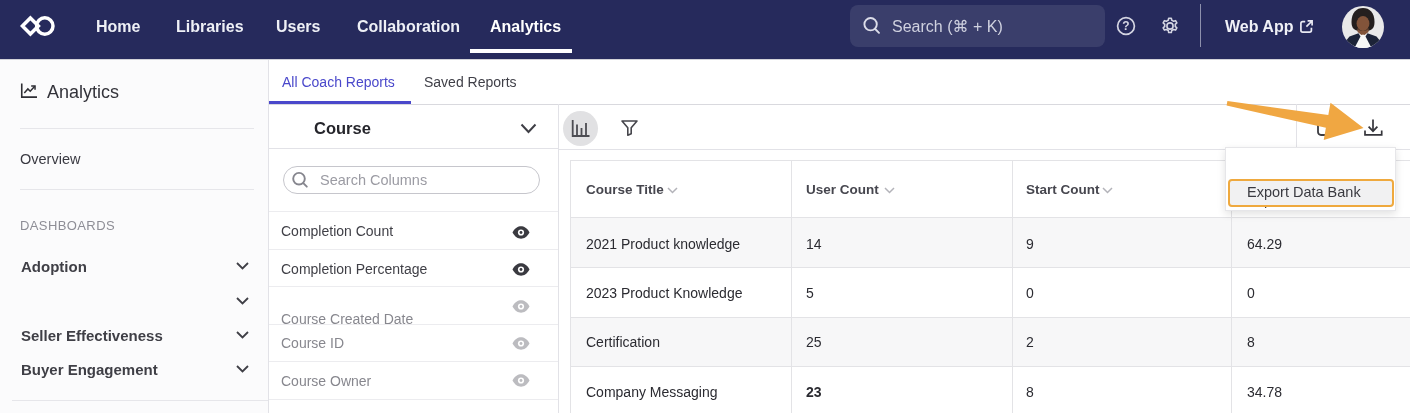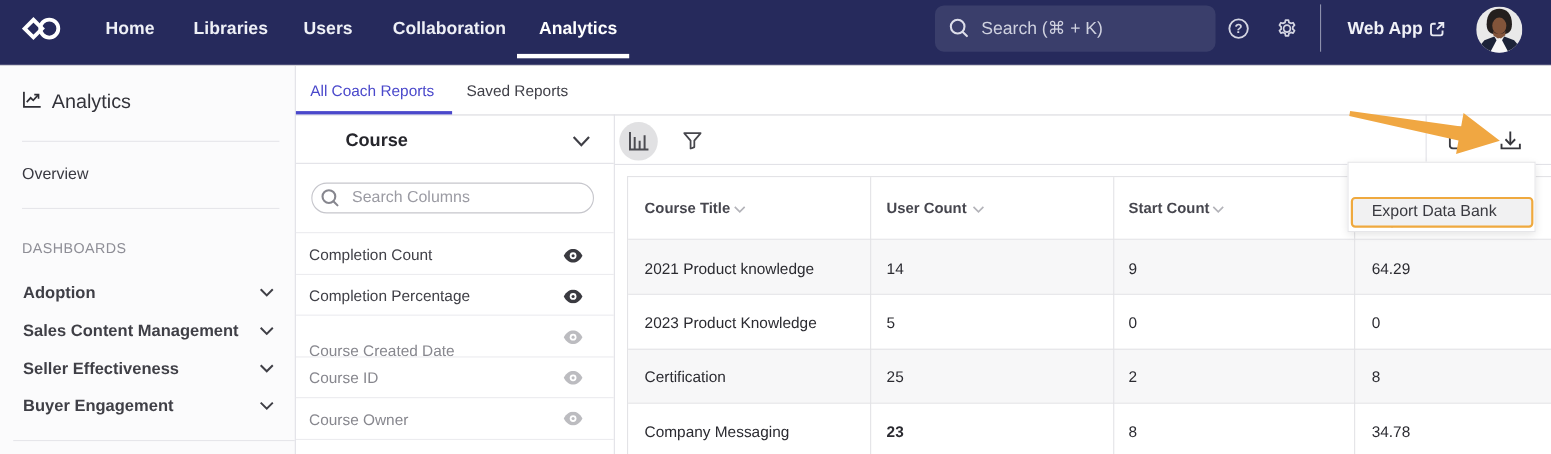--- a/index.html
+++ b/index.html
@@ -85,21 +85,20 @@
   </svg>
   <div class="t" style="left:47px;top:83px;font-size:18px;color:#33333a;">Analytics</div>
 
   <div class="abs" style="left:20px;top:128px;width:234px;height:1px;background:#e6e6ea;"></div>
   <div class="t" style="left:20px;top:152px;font-size:14.5px;color:#3a3a42;">Overview</div>
   <div class="abs" style="left:20px;top:189px;width:234px;height:1px;background:#e6e6ea;"></div>
 
   <div class="t" style="left:20px;top:218.5px;font-size:13px;letter-spacing:0.4px;color:#8e8e96;">DASHBOARDS</div>
 
   <div class="t" style="left:21px;top:258.5px;font-size:15px;font-weight:700;color:#3f3f46;">Adoption</div>
-  <div class="t" style="left:21px;top:293px;font-size:15px;font-weight:700;color:#3f3f46;">Sales Content Management</div>
   <div class="t" style="left:21px;top:327.5px;font-size:15px;font-weight:700;color:#3f3f46;">Seller Effectiveness</div>
   <div class="t" style="left:21px;top:361.5px;font-size:15px;font-weight:700;color:#3f3f46;">Buyer Engagement</div>
 
   <svg class="abs" style="left:236px;top:262px;" width="13" height="8" viewBox="0 0 13 8">
       <path d="M1 1 L6.5 6.5 L12 1" fill="none" stroke="#3f3f46" stroke-width="1.8"></path>
     </svg>
   <svg class="abs" style="left:236px;top:296.5px;" width="13" height="8" viewBox="0 0 13 8">
       <path d="M1 1 L6.5 6.5 L12 1" fill="none" stroke="#3f3f46" stroke-width="1.8"></path>
     </svg>
   <svg class="abs" style="left:236px;top:331px;" width="13" height="8" viewBox="0 0 13 8">

